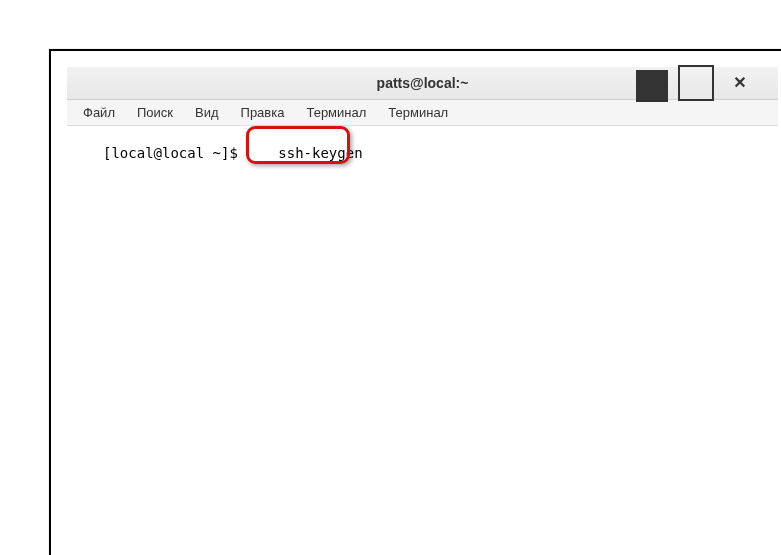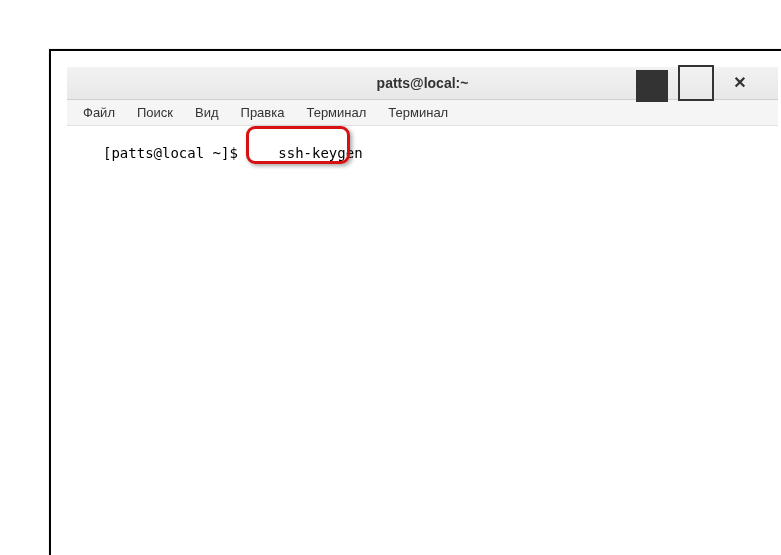--- a/index.html
+++ b/index.html
@@ -132,16 +132,16 @@
   <div class="menubar">
     <span class="menu-item">Файл</span>
     <span class="menu-item">Поиск</span>
     <span class="menu-item">Вид</span>
     <span class="menu-item">Правка</span>
     <span class="menu-item">Терминал</span>
     <span class="menu-item">Терминал</span>
   </div>
 
   <div class="terminal-area">
-    <div class="terminal-line"><span class="prompt">[patts@local ~]$ </span><span>ssh-keygen</span></div>
+    <div class="terminal-line"><span class="prompt">[local@local ~]$ </span><span>ssh-keygen</span></div>
     <div class="highlight-box" id="highlight" style="left: 179px; top: 0px; width: 104px; height: 22px;"></div>
   </div>
 </div>
 
 </body></html>

